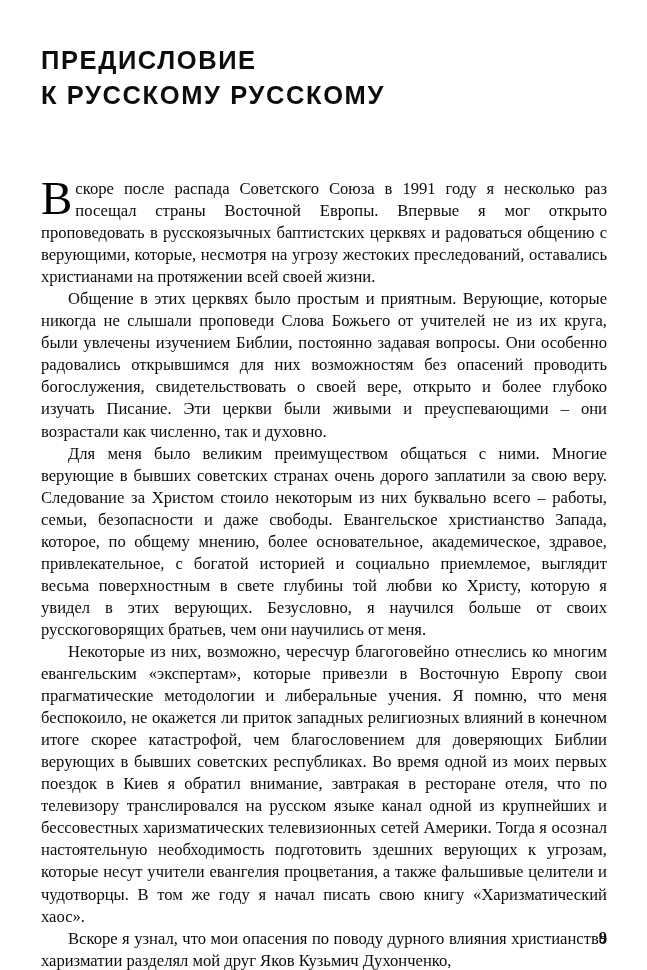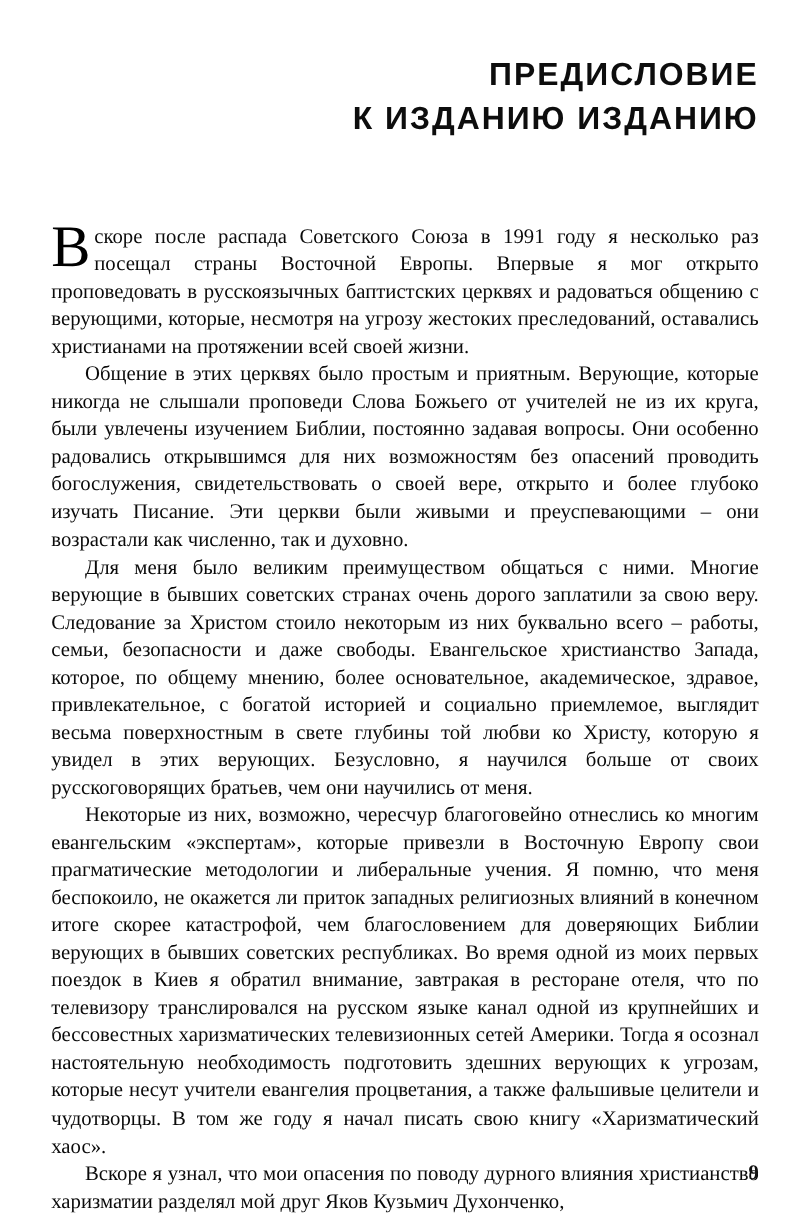--- a/index.html
+++ b/index.html
@@ -22,21 +22,21 @@
     height: 970px;
     box-sizing: border-box;
   }
 
   
   .chapter-title {
     position: absolute;
     top: 26px;
     left: 41px;
     width: 566px;
-    text-align: right;
+    text-align: left;
     font-family: "Liberation Sans", "DejaVu Sans", sans-serif;
     font-weight: bold;
     font-size: 25.5px;
     line-height: 35px;
     letter-spacing: 1.6px;
     color: #0d0d0d;
   }
   .chapter-title .title-line {
     display: block;
     white-space: nowrap;
@@ -91,21 +91,21 @@
     color: #101010;
   }
 </style>
 </head>
 <body>
 
 <div class="page">
 
   <h1 class="chapter-title">
     <span class="title-line">ПРЕДИСЛОВИЕ</span>
-    <span class="title-line">К ИЗДАНИЮ ИЗДАНИЮ</span>
+    <span class="title-line">К РУССКОМУ РУССКОМУ</span>
   </h1>
 
   <div class="body-text">
 
     <p class="first"><span class="dropcap">В</span><span>скоре после распада Советского Союза в 1991 году я несколько раз посещал страны Восточной Европы. Впервые я мог открыто проповедовать в русскоязычных баптистских церквях и радоваться общению с верующими, которые, несмотря на угрозу жестоких преследований, оставались христианами на протяжении всей своей жизни.</span></p>
 
     <p><span>Общение в этих церквях было простым и приятным. Верующие, которые никогда не слышали проповеди Слова Божьего от учителей не из их круга, были увлечены изучением Библии, постоянно задавая вопросы. Они особенно радовались открывшимся для них возможностям без опасений проводить богослужения, свидетельствовать о своей вере, открыто и более глубоко изучать Писание. Эти церкви были живыми и преуспевающими – они возрастали как численно, так и духовно.</span></p>
 
     <p><span>Для меня было великим преимуществом общаться с ними. Многие верующие в бывших советских странах очень дорого заплатили за свою веру. Следование за Христом стоило некоторым из них буквально всего – работы, семьи, безопасности и даже свободы. Евангельское христианство Запада, которое, по общему мнению, более основательное, академическое, здравое, привлекательное, с богатой историей и социально приемлемое, выглядит весьма поверхностным в свете глубины той любви ко Христу, которую я увидел в этих верующих. Безусловно, я научился больше от своих русскоговорящих братьев, чем они научились от меня.</span></p>
 

